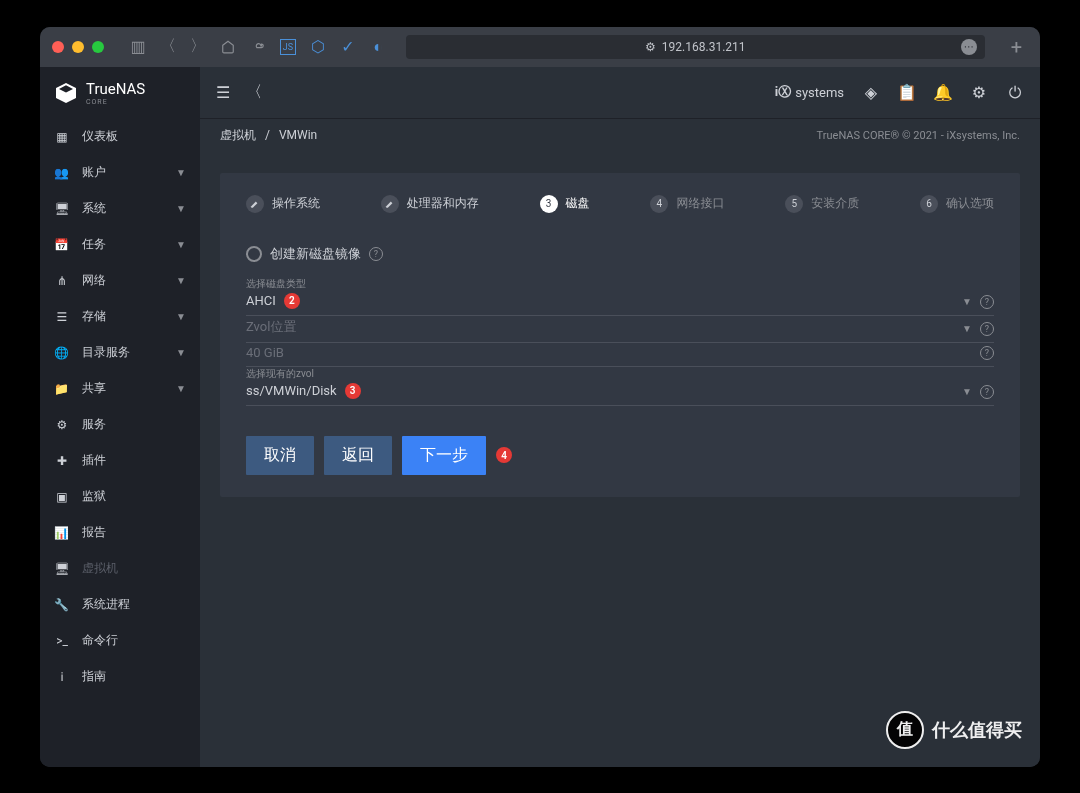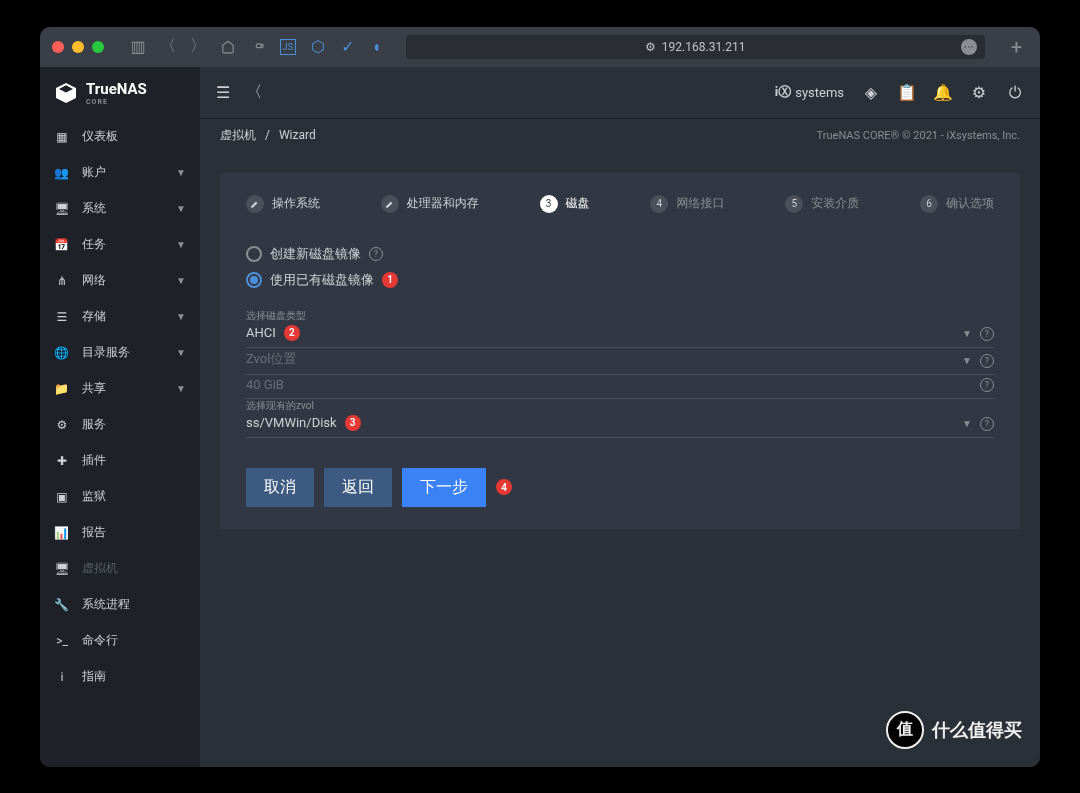--- a/index.html
+++ b/index.html
@@ -11,21 +11,21 @@
 .red{background:#ff5f56}.yellow{background:#ffbd2e}.green{background:#27c93f}
 .tb-icons{display:flex;gap:14px;margin-left:18px;align-items:center;color:#8a8d93}
 .tb-icon{width:16px;height:16px;cursor:pointer;display:flex;align-items:center;justify-content:center}
 .addrbar{flex:1;height:24px;background:#2a2d33;border-radius:4px;margin:0 12px;display:flex;align-items:center;justify-content:center;color:#c0c3c9;font-size:12px;gap:6px;position:relative}
 .addr-dots{position:absolute;right:8px;width:16px;height:16px;background:#8a8d93;border-radius:50%;color:#2a2d33;font-size:10px;display:flex;align-items:center;justify-content:center}
 .plus{color:#8a8d93;font-size:20px;cursor:pointer;padding:0 6px}
 .app{flex:1;display:flex;overflow:hidden}
 .sidebar{width:160px;background:#1e2128;display:flex;flex-direction:column}
 .logo{height:52px;display:flex;align-items:center;padding:0 14px;gap:8px;color:#fff}
 .logo svg{width:24px;height:24px}
-.logo-text{font-size:15px;font-weight:700}
+.logo-text{font-size:15px;font-weight:400}
 .logo-text small{font-size:7px;display:block;color:#8a8d93;letter-spacing:1px}
 .nav{flex:1;overflow:auto}
 .nav-item{height:36px;display:flex;align-items:center;padding:0 14px;color:#cdd0d6;font-size:12px;cursor:pointer;justify-content:space-between}
 .nav-left{display:flex;align-items:center;gap:12px}
 .nav-icon{width:16px;height:16px;display:flex;align-items:center;justify-content:center;color:#cdd0d6}
 .nav-item.dim{color:#5a5e68}
 .chev{color:#8a8d93;font-size:10px}
 .main{flex:1;display:flex;flex-direction:column;background:#2a3038}
 .topbar{height:52px;background:#2a3038;display:flex;align-items:center;padding:0 16px;justify-content:space-between;border-bottom:1px solid #1e2128}
 .tb-left{display:flex;align-items:center;gap:16px;color:#cdd0d6}
@@ -38,21 +38,21 @@
 .copyright{color:#8a8d93;font-size:11px}
 .content{flex:1;padding:20px;overflow:auto}
 .card{background:#323843;border-radius:2px;padding:22px 26px}
 .stepper{display:flex;justify-content:space-between;margin-bottom:28px}
 .step{display:flex;align-items:center;gap:8px;font-size:12px;color:#8a8d93}
 .step.done{color:#cdd0d6}
 .step.active{color:#fff}
 .step-ico{width:18px;height:18px;border-radius:50%;background:#4a4f5a;display:flex;align-items:center;justify-content:center;font-size:10px;color:#cdd0d6}
 .step.done .step-ico{background:#4a4f5a}
 .step.active .step-ico{background:#fff;color:#323843}
-.radios{margin-bottom:16px}
+.radios{margin-bottom:10px}
 .radio-row{display:flex;align-items:center;gap:8px;color:#cdd0d6;font-size:13px;padding:4px 0;cursor:pointer}
 .radio{width:16px;height:16px;border:2px solid #8a8d93;border-radius:50%;display:flex;align-items:center;justify-content:center}
 .radio.checked{border-color:#4a90d9}
 .radio.checked::after{content:"";width:8px;height:8px;background:#4a90d9;border-radius:50%}
 .help-ico{width:14px;height:14px;border:1px solid #8a8d93;border-radius:50%;font-size:9px;display:flex;align-items:center;justify-content:center;color:#8a8d93}
 .badge{width:16px;height:16px;background:#e53935;border-radius:50%;color:#fff;font-size:10px;display:flex;align-items:center;justify-content:center;font-weight:600}
 .field{margin-bottom:0;border-bottom:1px solid #4a4f5a;padding-bottom:4px;position:relative}
 .field-label{font-size:10px;color:#8a8d93;display:flex;align-items:center;gap:8px}
 .field-value{font-size:13px;color:#cdd0d6;padding:2px 0;display:flex;align-items:center;gap:8px}
 .field-value.dim{color:#6a6e78}
@@ -234,21 +234,21 @@
           <span class="tb-ricon">🔔</span>
           <span class="tb-ricon">⚙</span>
           <span class="tb-ricon">⏻</span>
         </div>
       </div>
 
       <div class="crumbbar">
         <div class="crumb">
           <a href="#">虚拟机</a>
           <span style="margin:0 6px">/</span>
-          <span>Wizard</span>
+          <span>VMWin</span>
         </div>
         <div class="copyright">TrueNAS CORE® © 2021 - iXsystems, Inc.</div>
       </div>
 
       <div class="content">
         <div class="card">
           <div class="stepper" id="stepper">
                 <div class="step done">
                   <span class="step-ico">
                     <svg width="10" height="10" viewBox="0 0 24 24" fill="#cdd0d6">
@@ -282,25 +282,20 @@
                   <span>确认选项</span>
                 </div>
               </div>
 
           <div class="radios">
             <div class="radio-row">
               <span class="radio"></span>
               <span>创建新磁盘镜像</span>
               <span class="help-ico">?</span>
             </div>
-            <div class="radio-row">
-              <span class="radio checked"></span>
-              <span>使用已有磁盘镜像</span>
-              <span class="badge">1</span>
-            </div>
           </div>
 
           <div class="field">
             <div class="field-label">
                   <span>选择磁盘类型</span>
                 </div>
             <div class="field-value">
                   <span>AHCI</span>
                   <span class="badge">2</span>
                 </div>

